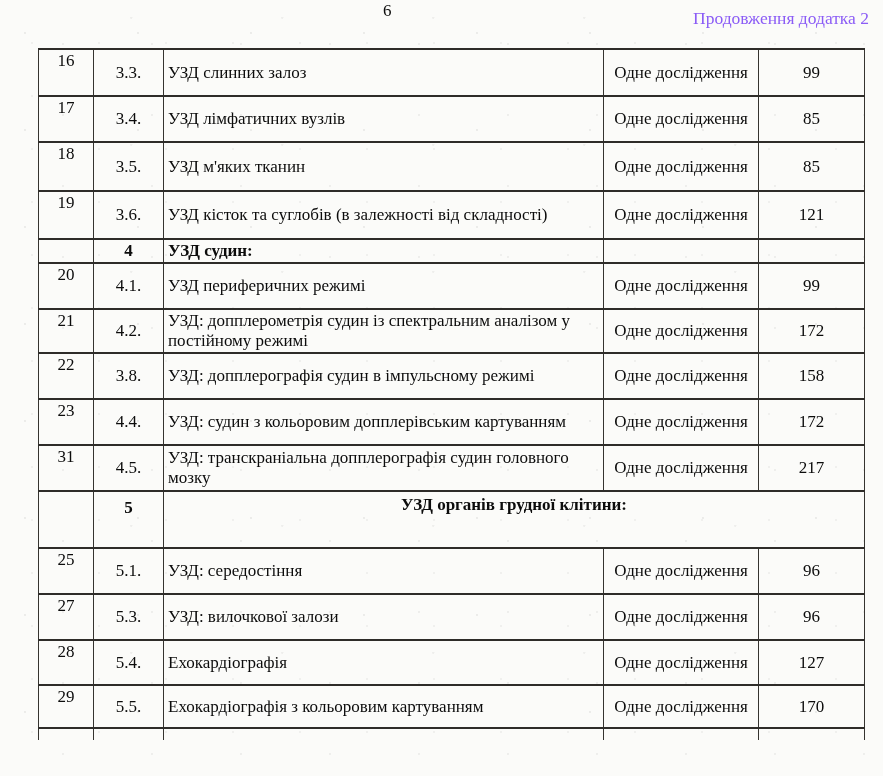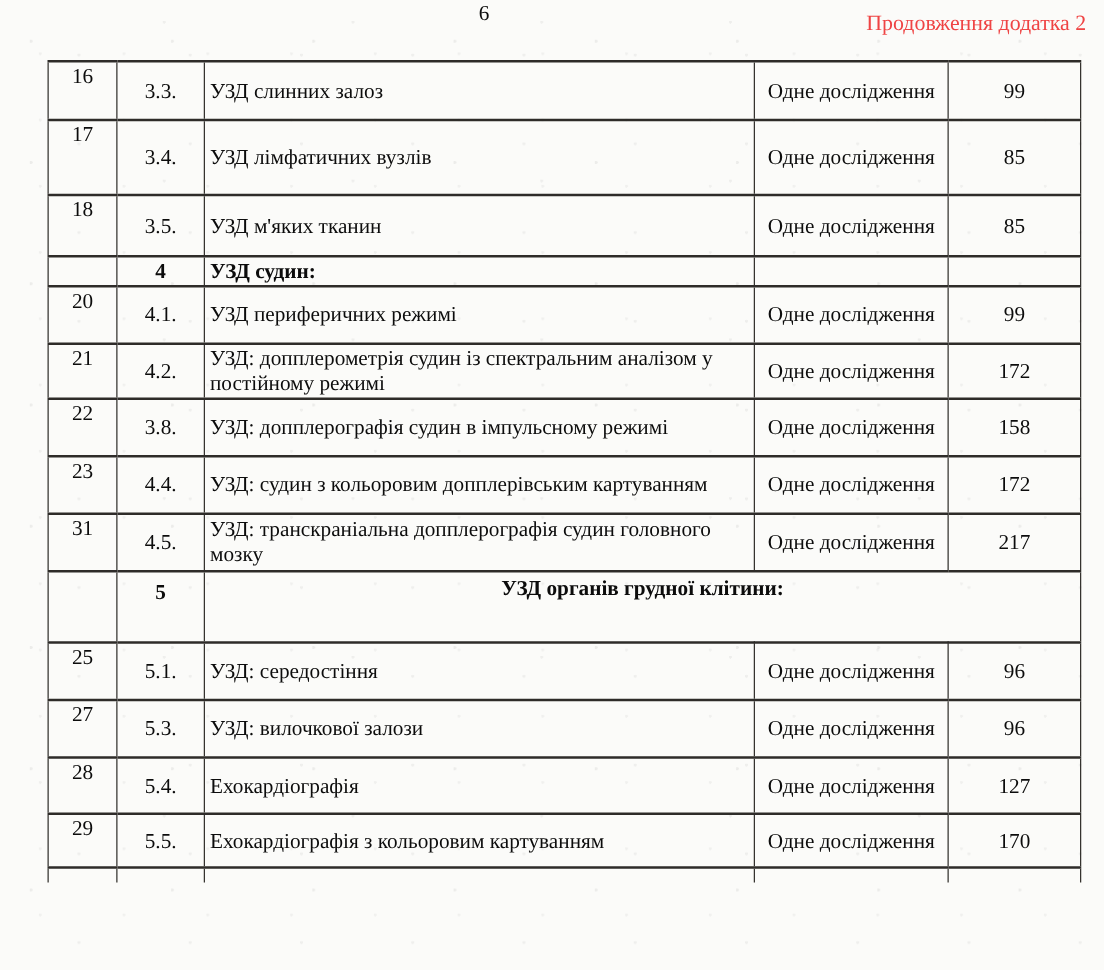--- a/index.html
+++ b/index.html
@@ -27,21 +27,21 @@
     left: 383px;
     font-size: 17px;
     letter-spacing: 0.5px;
     color: #0d0d0d;
   }
   .header-right {
     position: absolute;
     top: 8px;
     right: 14px;
     font-size: 17.5px;
-    color: #ef4444;
+    color: #8b5cf6;
   }
   table.price-table {
     position: absolute;
     left: 38px;
     top: 48px;
     width: 826px;
     border-collapse: collapse;
     table-layout: fixed;
     font-size: 17px;
     color: #0c0c0c;
@@ -116,33 +116,40 @@
     <col style="width:106px">
   </colgroup>
   <tbody id="table-body">
       <tr style="height: 47px;">
         <td class="col-num">16</td>
         <td class="col-code">3.3.</td>
         <td class="col-name">УЗД слинних залоз</td>
         <td class="col-unit">Одне дослідження</td>
         <td class="col-price">99</td>
       </tr>
-      <tr style="height: 60px;">
+      <tr style="height: 46px;">
         <td class="col-num">17</td>
         <td class="col-code">3.4.</td>
         <td class="col-name">УЗД лімфатичних вузлів</td>
         <td class="col-unit">Одне дослідження</td>
         <td class="col-price">85</td>
       </tr>
       <tr style="height: 49px;">
         <td class="col-num">18</td>
         <td class="col-code">3.5.</td>
         <td class="col-name">УЗД м'яких тканин</td>
         <td class="col-unit">Одне дослідження</td>
         <td class="col-price">85</td>
+      </tr>
+      <tr style="height: 48px;">
+        <td class="col-num">19</td>
+        <td class="col-code">3.6.</td>
+        <td class="col-name">УЗД кісток та суглобів (в залежності від складності)</td>
+        <td class="col-unit">Одне дослідження</td>
+        <td class="col-price">121</td>
       </tr>
       <tr class="section-row" style="height: 24px;">
         <td class="col-num"></td>
         <td class="col-code">4</td>
         <td class="col-name">УЗД судин:</td>
         <td class="col-unit"></td>
         <td class="col-price"></td>
       </tr>
       <tr style="height: 46px;">
         <td class="col-num">20</td>

